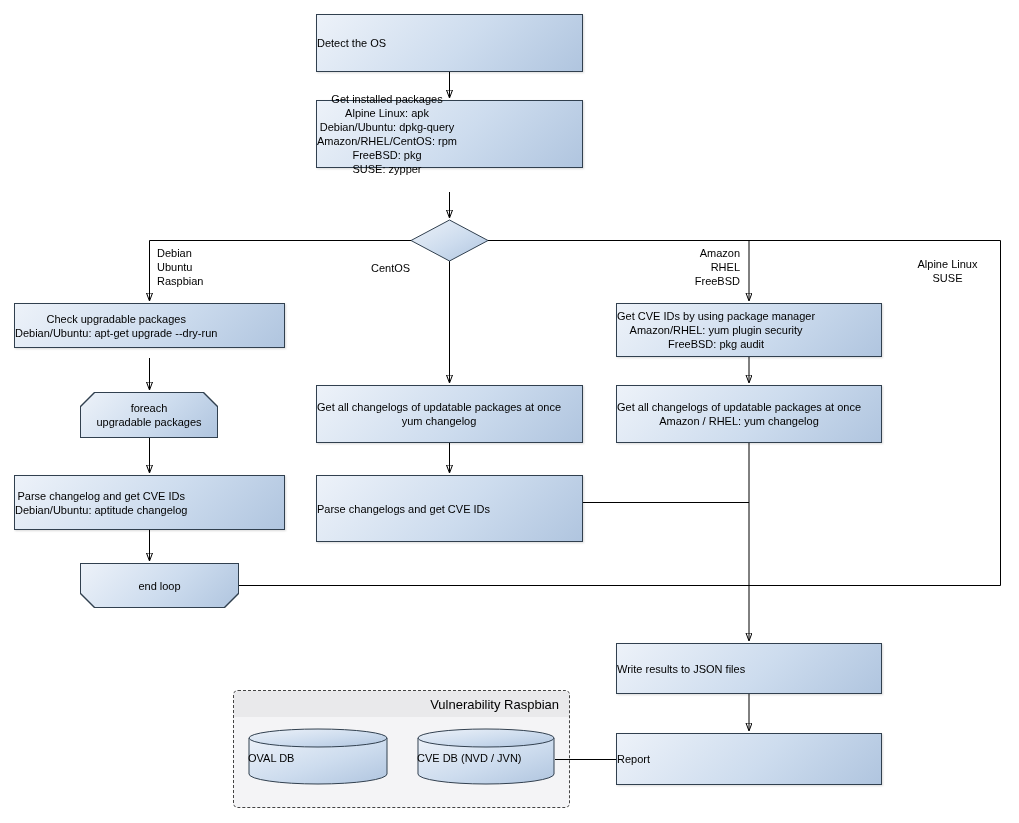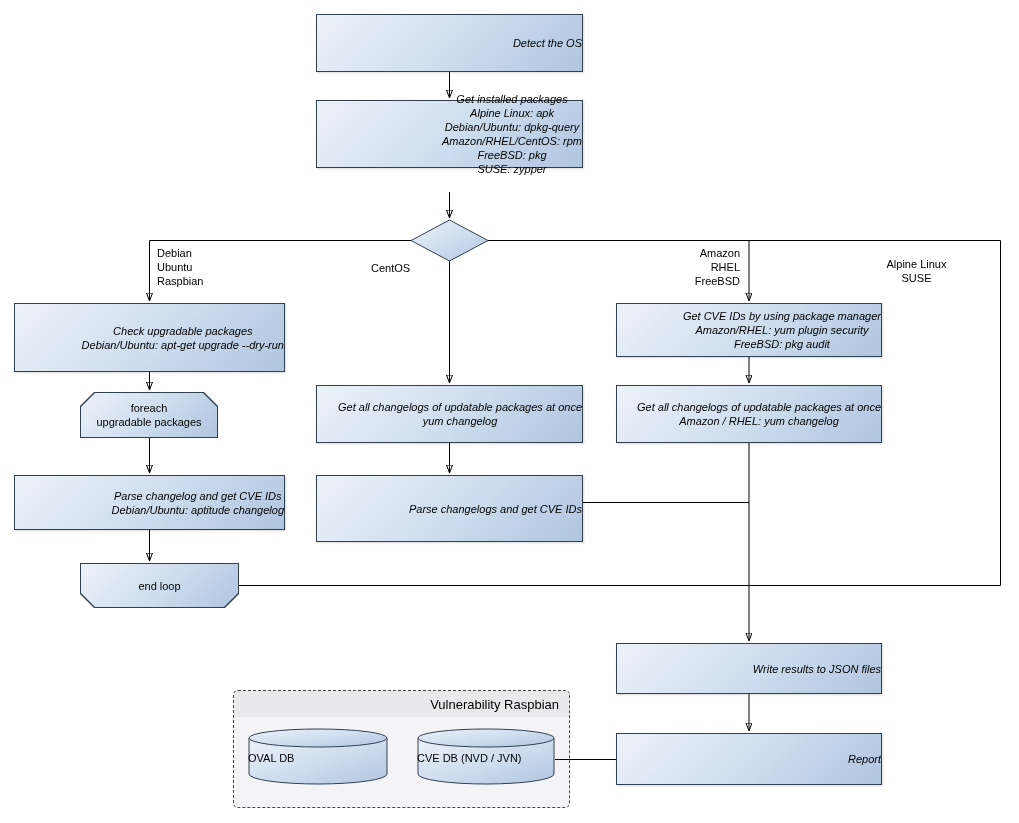--- a/index.html
+++ b/index.html
@@ -9,23 +9,22 @@
     background:#ffffff;
     font-family:"Liberation Sans", sans-serif;
     color:#000;
     overflow:hidden;
   }
   .node {
     position:absolute;
     box-sizing:border-box;
     border:1px solid var(--node-border, #31404f);
     background:linear-gradient(135deg, var(--node-fill-light,#edf2f9) 0%, #cddcee 55%, var(--node-fill-dark,#b0c5df) 100%);
-    display:flex; align-items:center; justify-content:flex-end;
+    display:flex; align-items:center; justify-content:flex-start;
     box-shadow:1px 1px 2px rgba(0,0,0,0.15);
-    font-style:italic;
   }
   .nl {
     font-size:11px; line-height:14px;
     text-align:center; white-space:pre;
   }
   .loop { position:absolute; background:var(--node-border,#31404f); }
   .loop-top, .loop-top .loop-fill {
     clip-path:polygon(14px 0, calc(100% - 14px) 0, 100% 14px, 100% 100%, 0 100%, 0 14px);
   }
   .loop-bottom, .loop-bottom .loop-fill {
@@ -109,21 +108,21 @@
 
   <div class="node" style="left:316px;top:100px;width:267px;height:68px">
     <span class="nl">Get installed packages
 Alpine Linux: apk
 Debian/Ubuntu: dpkg-query
 Amazon/RHEL/CentOS: rpm
 FreeBSD: pkg
 SUSE: zypper</span>
   </div>
 
-  <div class="node" style="left:14px;top:303px;width:271px;height:69px">
+  <div class="node" style="left:14px;top:303px;width:271px;height:45px">
     <span class="nl">Check upgradable packages
 Debian/Ubuntu: apt-get upgrade --dry-run</span>
   </div>
 
   <div class="loop loop-top" style="left:80px;top:392px;width:138px;height:46px">
     <div class="loop-fill">
       <span class="nl">foreach
 upgradable packages</span>
     </div>
   </div>
@@ -183,16 +182,16 @@
     <span class="db-label">CVE DB (NVD / JVN)</span>
   </div>
 
   <div class="blabel" style="left:157px;top:246px">Debian
 Ubuntu
 Raspbian</div>
   <div class="blabel" style="left:371px;top:261px">CentOS</div>
   <div class="blabel" style="left:655px;top:246px;width:85px;text-align:right">Amazon
 RHEL
 FreeBSD</div>
-  <div class="blabel" style="left:874px;top:257px;width:85px;text-align:center">Alpine Linux
+  <div class="blabel" style="left:905px;top:257px;width:85px;text-align:center">Alpine Linux
 SUSE</div>
 
 </div>
 
 </body></html>

